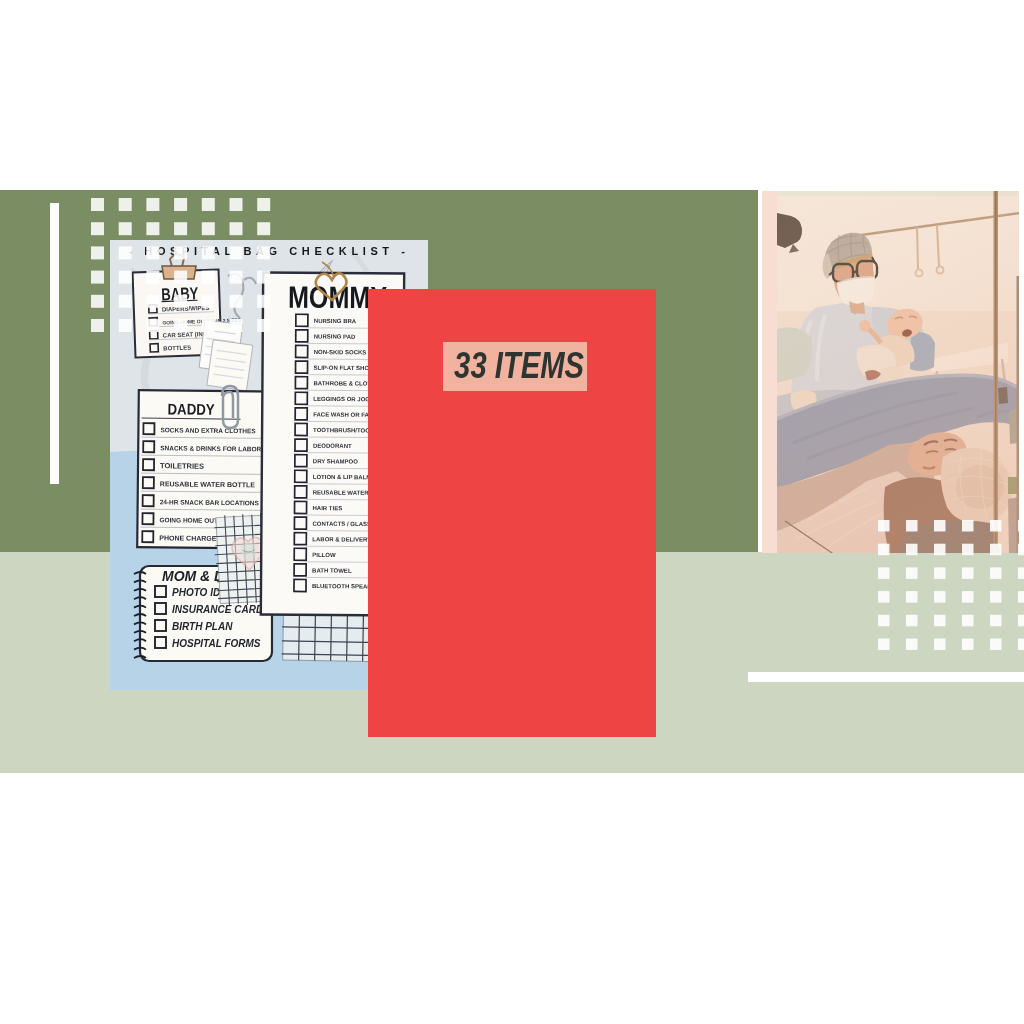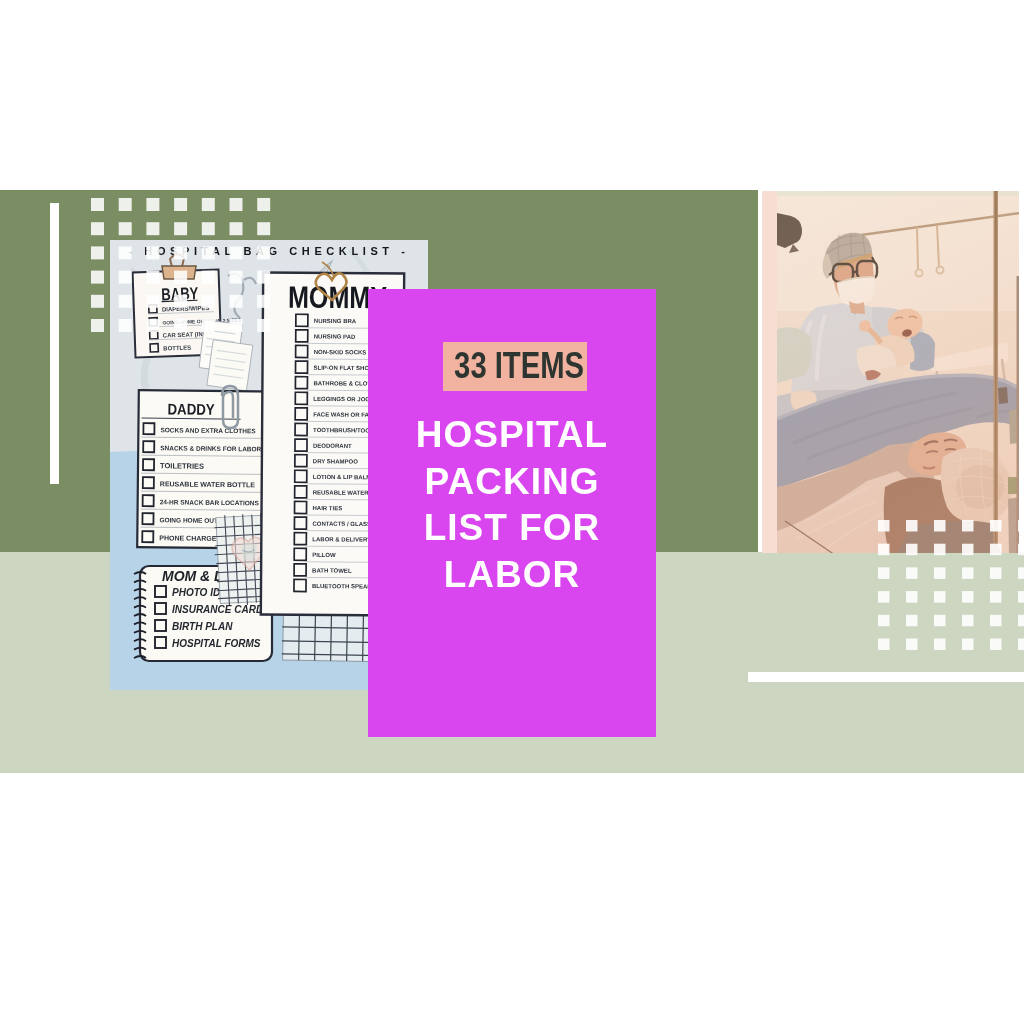--- a/index.html
+++ b/index.html
@@ -281,26 +281,25 @@
     <g stroke="#b9bec6" stroke-width="0.8">
       <path d="M196 88 H288 M196 103.6 H288 M196 119.2 H288 M196 134.8 H288 M196 150.4 H288 M196 166 H288 M196 181.6 H288 M196 197.2 H288 M196 212.8 H288 M196 228.4 H288 M196 244 H288 M196 259.6 H288 M196 275.2 H288 M196 290.8 H288 M196 306.4 H288 M196 322 H288 M196 337.6 H288"></path>
     </g>
   </g>
 
   <path d="M222 40 Q216 30 209 36 Q202 43 210 50 L222 60 L233 49 Q240 42 233 35 Q227 30 222 40 Z" fill="none" stroke="#b08347" stroke-width="2.5"></path>
   <path d="M212 22 Q222 28 224 38" stroke="#b08347" stroke-width="1.5" fill="none"></path>
 </svg>
 </div>
 
-<div class="abs" style="left:368px;top:289px;width:288px;height:448px;background:#d946ef;">
+<div class="abs" style="left:368px;top:289px;width:288px;height:448px;background:#ef4444;font-style:italic;">
 
   <div class="abs" style="left:75px;top:53px;width:144px;height:49px;background:#f1b3a0;"></div>
   <div class="abs" style="left:71px;top:53px;width:144px;height:49px;line-height:47px;text-align:center;color:#2e3531;font-size:37px;font-weight:bold;transform:scaleX(0.79);transform-origin:center;white-space:nowrap;">33 ITEMS</div>
 
-  <div class="abs" style="left:0;top:123px;width:288px;text-align:center;color:#ffffff;font-size:37px;font-weight:bold;line-height:46.5px;letter-spacing:1px;">HOSPITAL<br>PACKING<br>LIST FOR<br>LABOR</div>
 </div>
 
 <div class="abs" style="left:50px;top:203px;width:9px;height:281px;background:#ffffff;"></div>
 
 <div class="abs" style="left:0;top:0;">
   <svg class="abs" style="left:0;top:0;" width="300" height="350" viewBox="0 0 300 350">
     <g fill="rgba(255,255,255,0.87)">
       <rect x="91" y="198" width="13" height="13"></rect>
         <rect x="118.7" y="198" width="13" height="13"></rect>
         <rect x="146.4" y="198" width="13" height="13"></rect>

